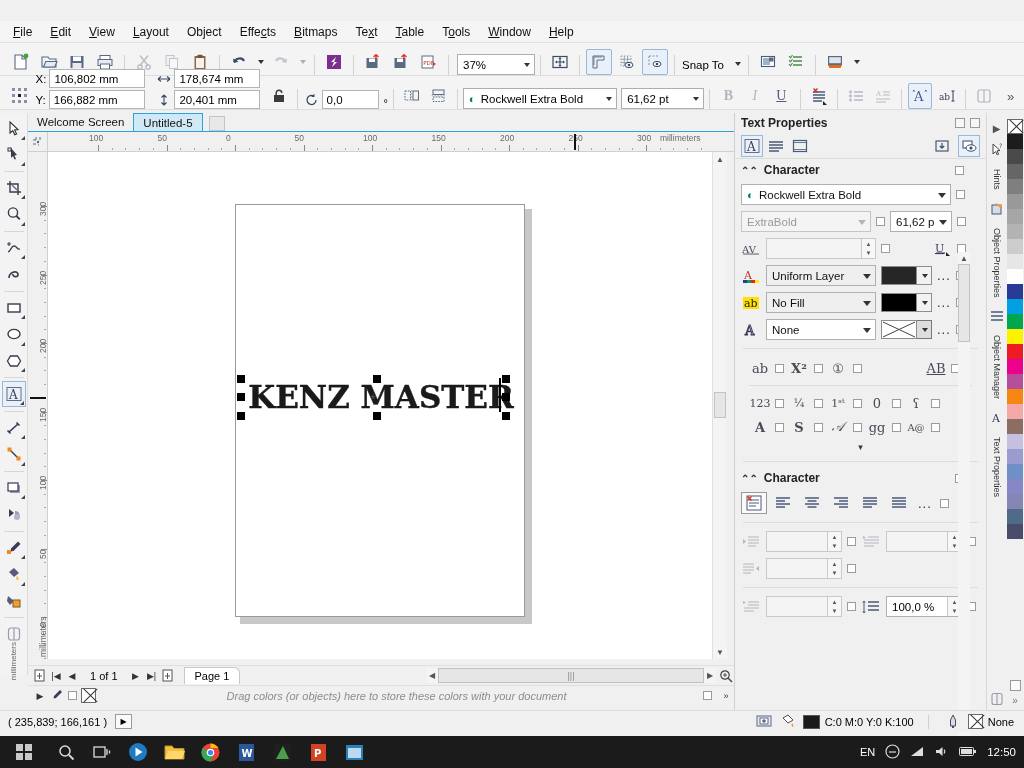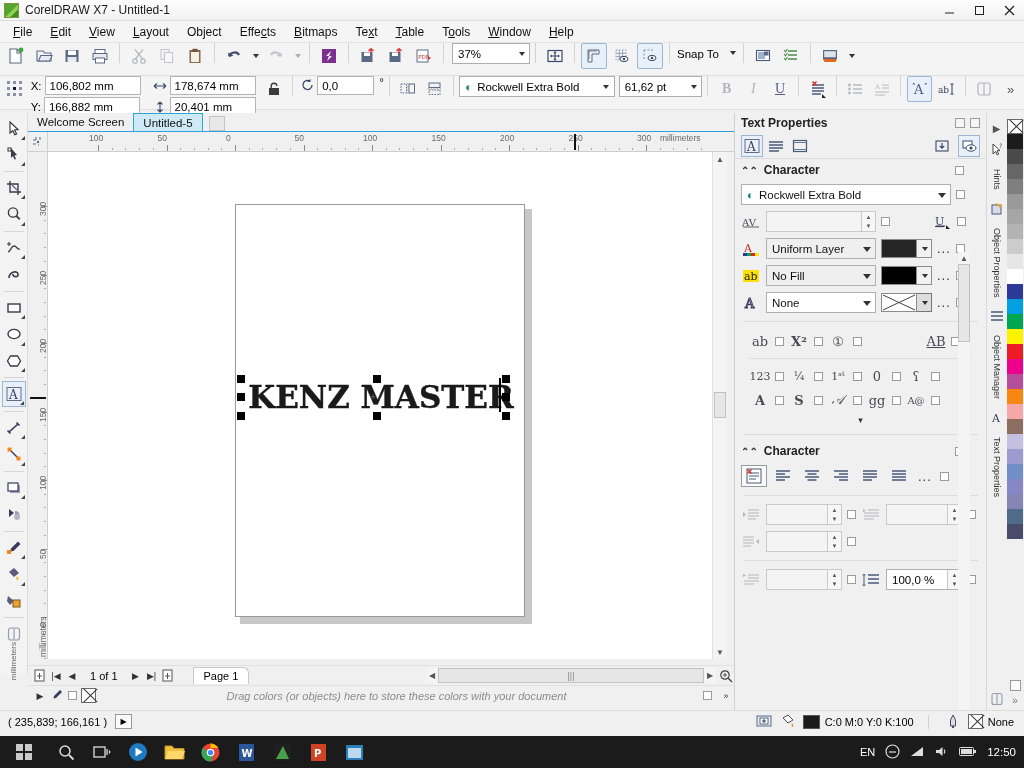--- a/index.html
+++ b/index.html
@@ -41,21 +41,21 @@
     background:#f5f5f5; border-bottom:1px solid #e2e2e2;
     display:flex; align-items:center; padding-left:4px;
   }
   .menu-item { padding:2px 9px; font-size:12px; color:#111; }
   .menu-item u { text-decoration:underline; }
 
   
   .toolbar {
     position:absolute; left:0; width:1024px; height:33px;
     background:#f4f4f4; border-bottom:1px solid #dedede;
-    display:flex; align-items:flex-start; padding-left:2px;
+    display:flex; align-items:flex-end; padding-left:7px;
   }
   .tb1 { top:43px; }
   .tb2 { top:76px; height:34px; }
   .tbtn {
     width:26px; height:26px; display:flex; align-items:center; justify-content:center;
     margin:0 1px; border:1px solid transparent; border-radius:2px;
   }
   .tbtn.active { background:#e8f0fa; border-color:#9cb7d4; }
   .tbtn svg { display:block; }
   .sep { width:1px; height:20px; background:#d2d2d2; margin:0 5px; }
@@ -297,42 +297,20 @@
   .tb-sq { width:7px;height:7px;background:#c9c9c9; }
   .tk { width:36px;height:32px;display:flex;align-items:center;justify-content:center; }
   .tray { margin-left:auto; display:flex; align-items:center; color:#fff; font-size:11px; gap:10px; padding-right:8px; }
   .clock { font-size:11.5px; }
 </style>
 </head>
 <body>
 
 <div class="app">
 
-  <div class="titlebar">
-    <div class="logo-sq"></div>
-    <span class="title-text">CorelDRAW X7 - Untitled-1</span>
-    <div class="winbtns">
-      <div class="winbtn">
-        <svg width="11" height="11">
-            <line x1="1" y1="8" x2="10" y2="8" stroke="#222" stroke-width="1"></line>
-          </svg>
-      </div>
-      <div class="winbtn">
-        <svg width="11" height="11">
-            <rect x="1.5" y="1.5" width="8" height="8" fill="none" stroke="#222" stroke-width="1"></rect>
-          </svg>
-      </div>
-      <div class="winbtn close">
-        <svg width="11" height="11">
-            <line x1="1" y1="1" x2="10" y2="10" stroke="#222" stroke-width="1.2"></line>
-            <line x1="10" y1="1" x2="1" y2="10" stroke="#222" stroke-width="1.2"></line>
-          </svg>
-      </div>
-    </div>
-  </div>
 
   <div class="menubar">
     <div class="menu-item"><u>F</u>ile</div>
     <div class="menu-item"><u>E</u>dit</div>
     <div class="menu-item"><u>V</u>iew</div>
     <div class="menu-item"><u>L</u>ayout</div>
     <div class="menu-item">Ob<u>j</u>ect</div>
     <div class="menu-item">Effe<u>c</u>ts</div>
     <div class="menu-item"><u>B</u>itmaps</div>
     <div class="menu-item">Te<u>x</u>t</div>
@@ -971,21 +949,21 @@
     </div>
     <div class="pn-btn">
       <span>▶|</span>
     </div>
     <div class="pn-btn">
       <svg width="12" height="13">
           <rect x="1" y="1" width="9" height="11" fill="#fff" stroke="#555" stroke-width="1"></rect>
           <path d="M5.5 4v6M3 7h5" stroke="#555" stroke-width="1"></path>
         </svg>
     </div>
-    <div class="page-tab" style="margin-left:17px">
+    <div class="page-tab" style="margin-left:8px">
       <span>Page 1</span>
     </div>
     <div style="flex:1"></div>
 
     <div style="display:flex;align-items:center;margin-right:2px">
       <div class="sb-btn" style="position:relative;width:12px;height:15px">◀</div>
       <div class="sb-thumb" style="position:relative;width:266px;height:15px;display:flex;align-items:center;justify-content:center;color:#8a8a8a;font-size:9px">|||</div>
       <div class="sb-btn" style="position:relative;width:12px;height:15px">▶</div>
     </div>
     <div class="pn-btn">
@@ -1067,20 +1045,32 @@
 
     <div class="row">
       <div class="dcombo" style="width:210px">
         <span style="margin-right:5px;color:#0d7a6f;font-weight:bold">◐</span>
         <span>Rockwell Extra Bold</span>
         <div class="ca"></div>
       </div>
       <div class="ckbox"></div>
     </div>
 
+    <div class="row">
+      <div class="dcombo dis" style="width:130px">
+        <span>ExtraBold</span>
+        <div class="ca"></div>
+      </div>
+      <div class="ckbox"></div>
+      <div class="dcombo" style="width:62px">
+        <span>61,62 p</span>
+        <div class="ca"></div>
+      </div>
+      <div class="ckbox"></div>
+    </div>
 
     <div class="row">
       <span class="ic">
         <svg width="18" height="14">
             <text x="0" y="11" font-size="10" fill="#4a4a5a" font-family="DejaVu Serif">AV</text>
             <path d="M1 12h16" stroke="#4a4a5a" stroke-width=".9"></path>
           </svg>
       </span>
       <div class="spin dis" style="width:110px">
         <span></span>

